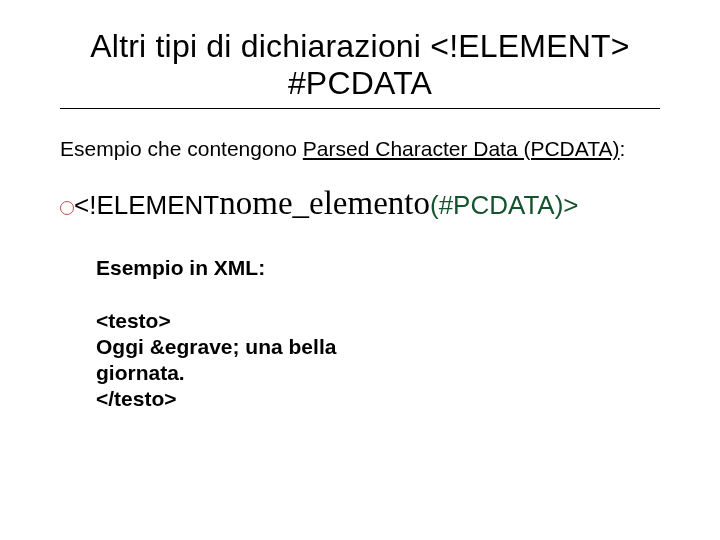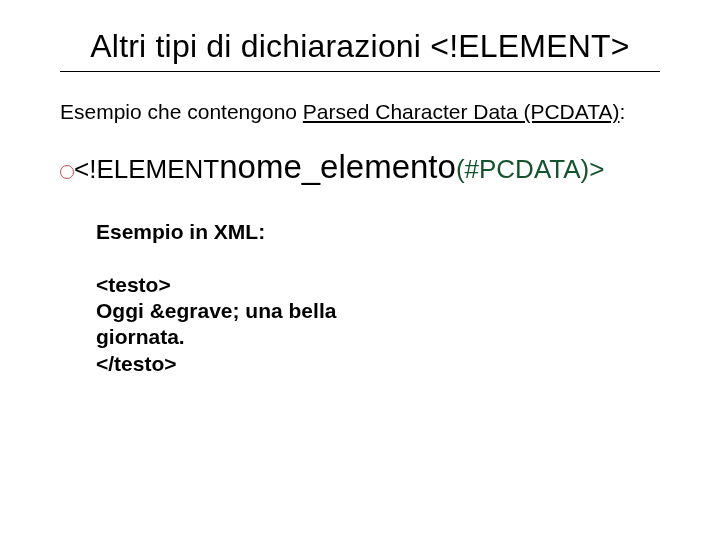--- a/index.html
+++ b/index.html
@@ -49,20 +49,21 @@
     position: relative;
     top: 1px;
   }
   .b-elem {
     font-size: 26px;
     color: #000;
   }
   .b-name {
     font-size: 33px;
     color: #000;
+    font-family: Liberation Serif, serif;
   }
   .b-pc {
     font-size: 26px;
     color: #14532d;
   }
   .sub {
     font-size: 21px;
     font-weight: bold;
     margin: 0 0 28px 36px;
   }
@@ -74,20 +75,21 @@
     max-width: 290px;
   }
 </style>
 </head>
 <body>
 
 <div class="slide">
 
   <div class="title-block">
     <div>Altri tipi di dichiarazioni &lt;!ELEMENT&gt;</div>
+    <div>#PCDATA</div>
   </div>
 
   <p class="intro">
     <span>Esempio che contengono </span><span class="u">Parsed Character Data (PCDATA)</span><span>:</span>
   </p>
 
   <div class="bline">
     <span class="bcircle"></span>
     <span class="b-elem">&lt;!ELEMENT</span>
     <span class="b-name">nome_elemento</span>

